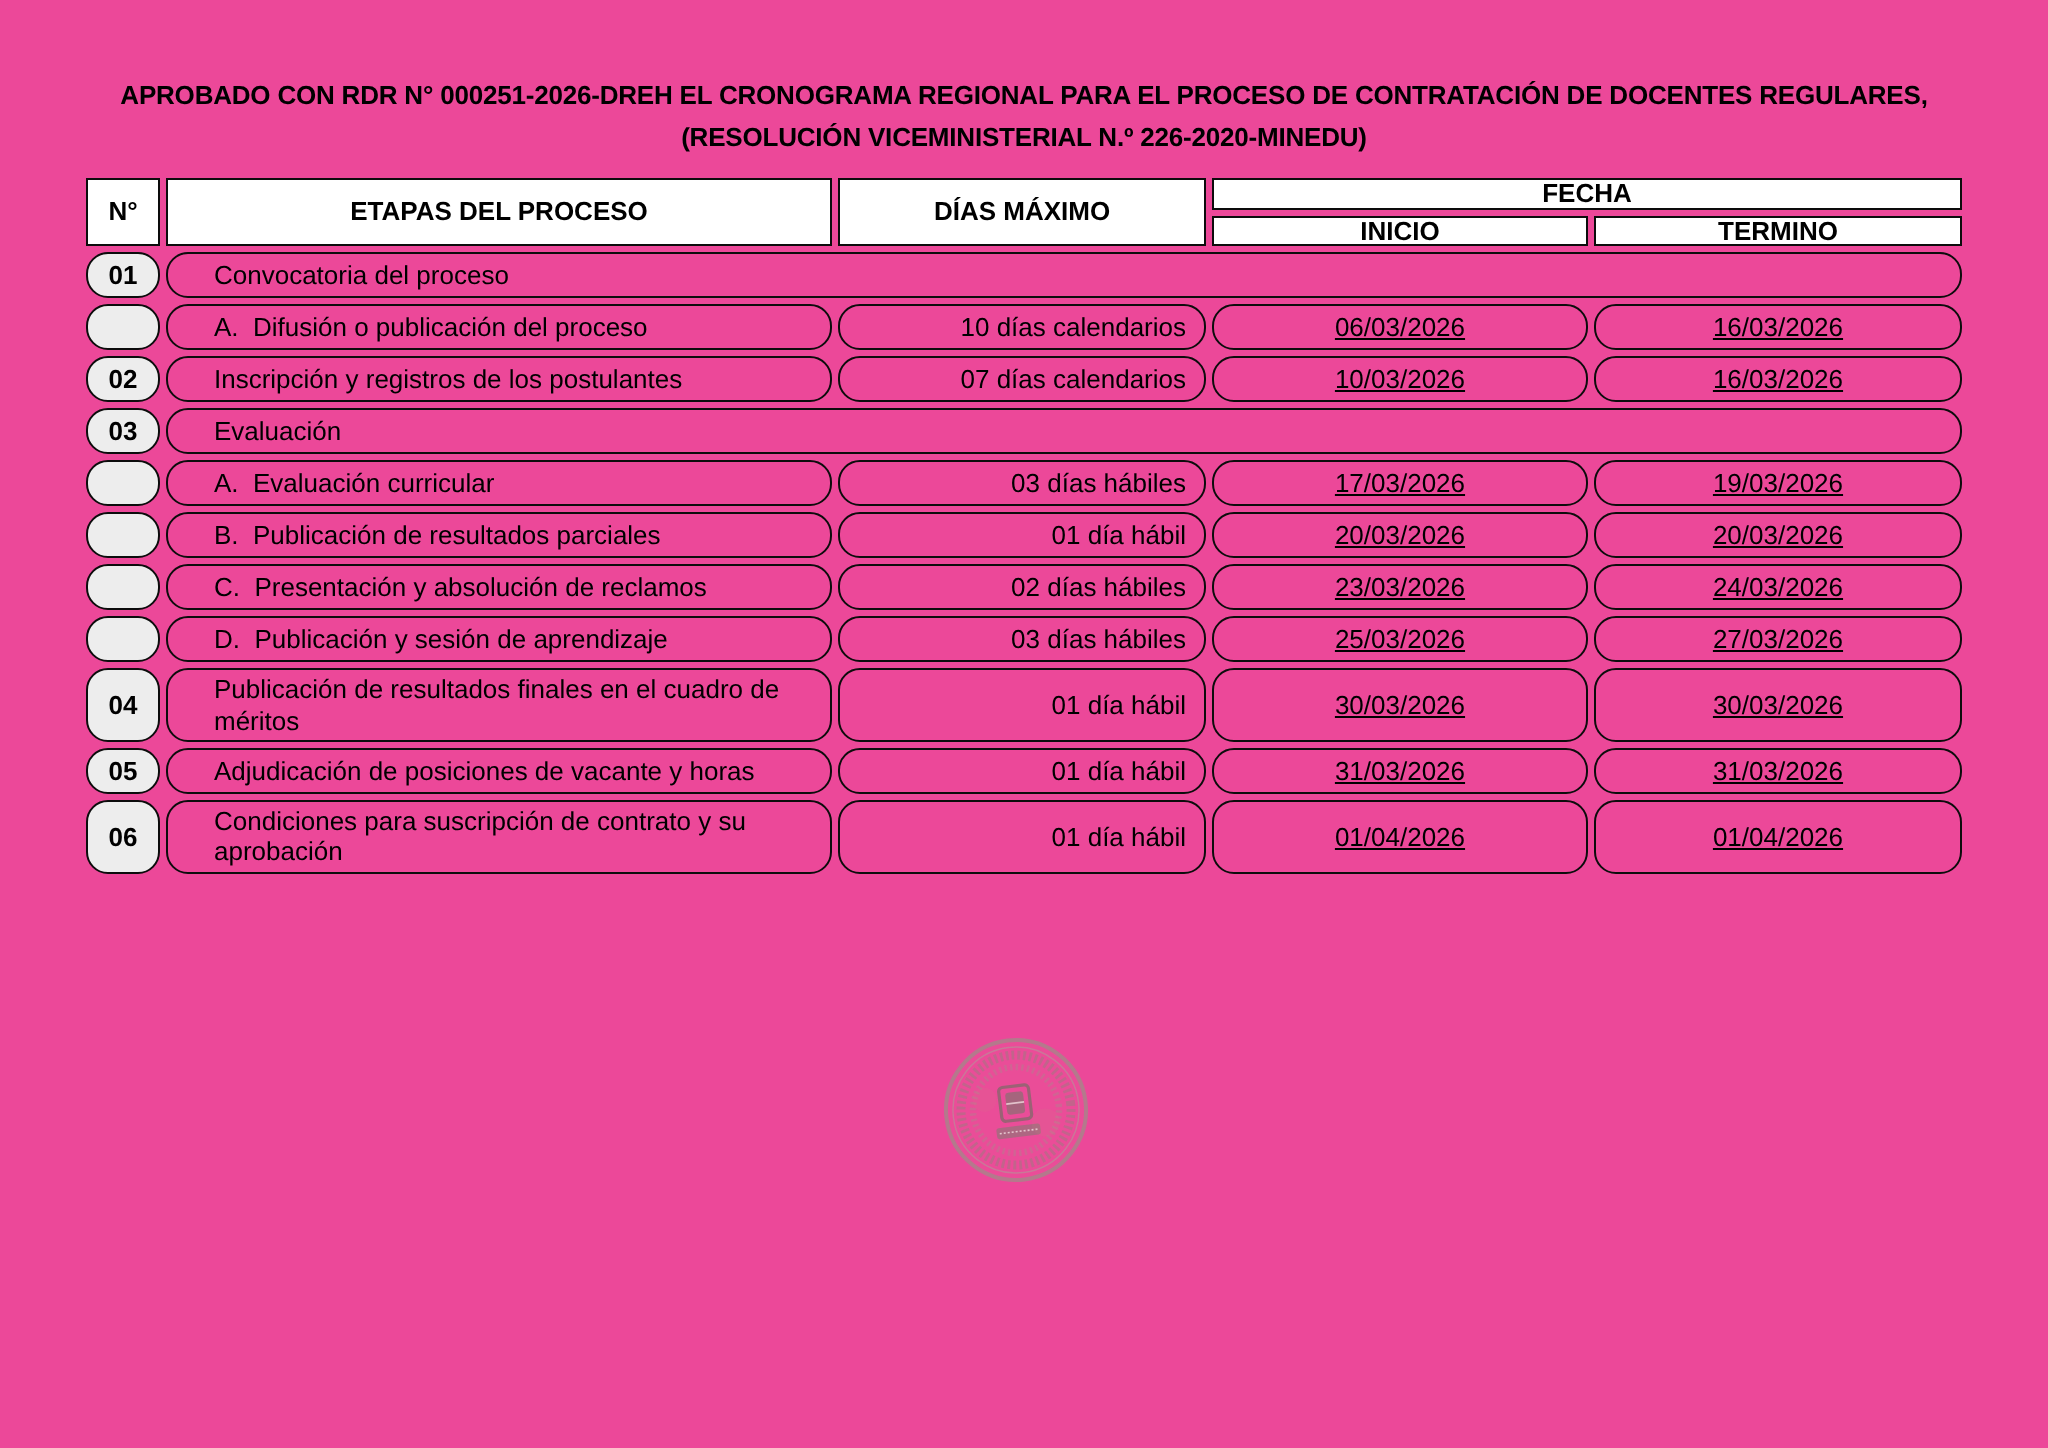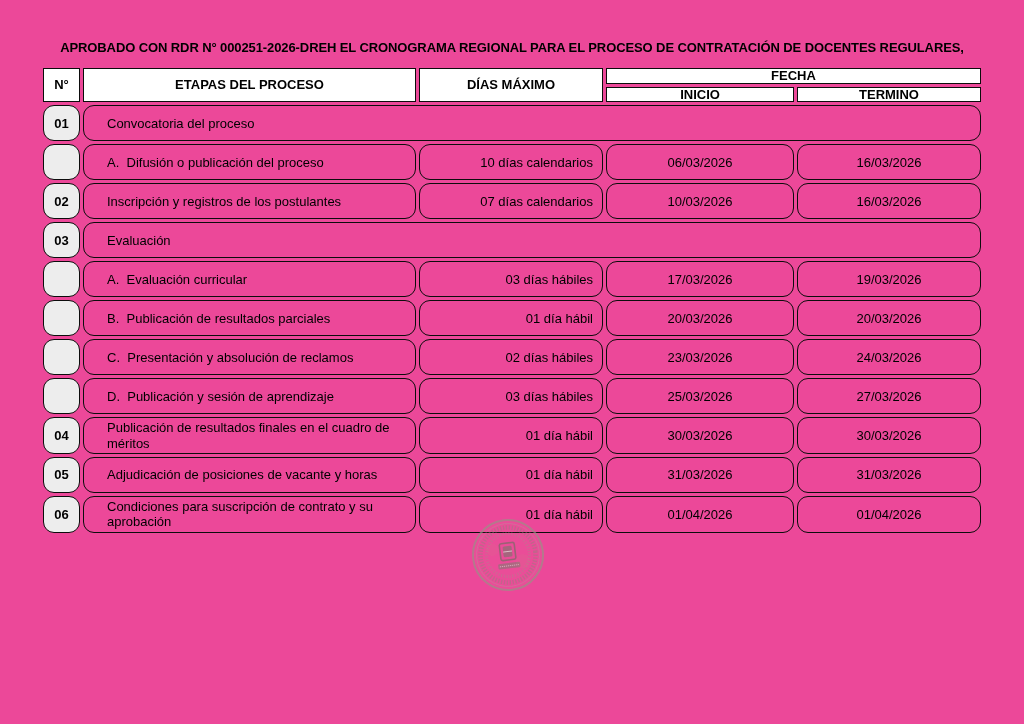--- a/index.html
+++ b/index.html
@@ -62,40 +62,42 @@
     white-space: pre-wrap;
     line-height: 1.18;
   }
   td.dias {
     text-align: right;
     padding: 2px 9px;
   }
   td.date {
     text-align: center;
     padding: 2px 4px;
-  }
-  tr.data-row td { height: 36px; border-radius: 11px; }
+    text-decoration: underline;
+  }
+  tr.data-row td { height: 23px; border-radius: 11px; }
 
   .seal {
     position: absolute;
     left: 468px;
     top: 515px;
     width: 80px;
     height: 80px;
     transform: rotate(-7deg);
     opacity: 0.85;
   }
 </style>
 </head>
 <body>
 
 <div class="page">
 
   <header class="doc-title">
     <div class="title-line">APROBADO CON RDR N° 000251-2026-DREH EL CRONOGRAMA REGIONAL PARA EL PROCESO DE CONTRATACIÓN DE DOCENTES REGULARES,</div>
+    <div class="title-line">(RESOLUCIÓN VICEMINISTERIAL N.º 226-2020-MINEDU)</div>
   </header>
 
   <table class="cronograma">
     <colgroup>
       <col style="width:37px">
       <col style="width:333px">
       <col style="width:184px">
       <col style="width:188px">
       <col style="width:184px">
     </colgroup>

